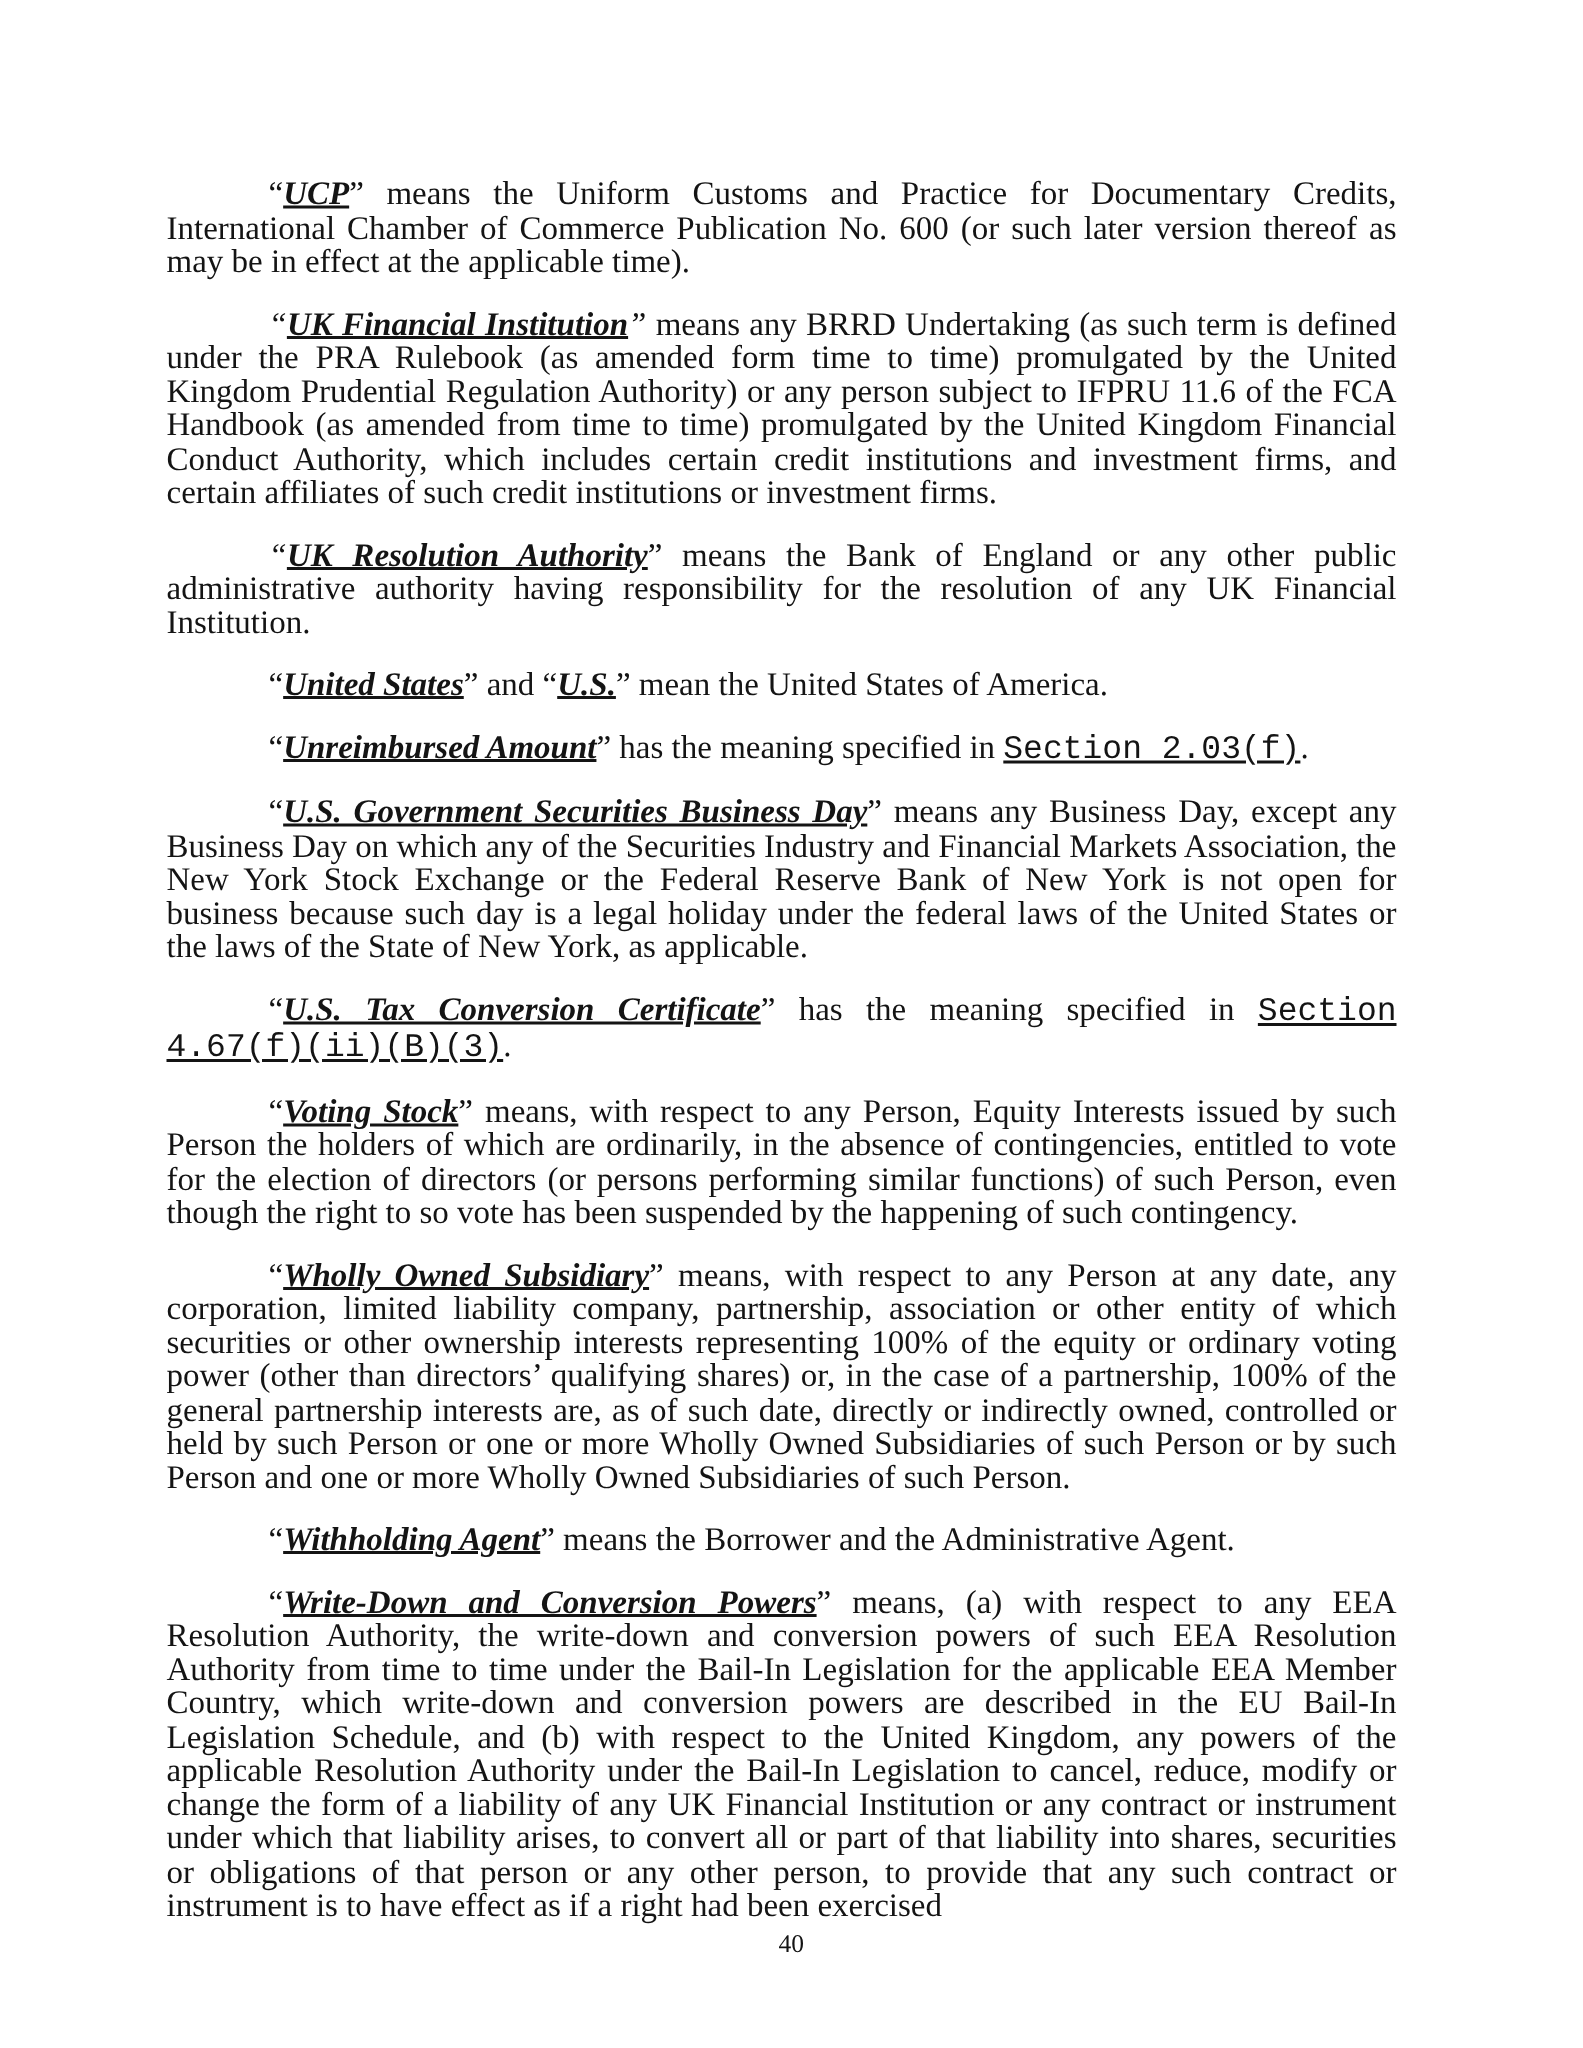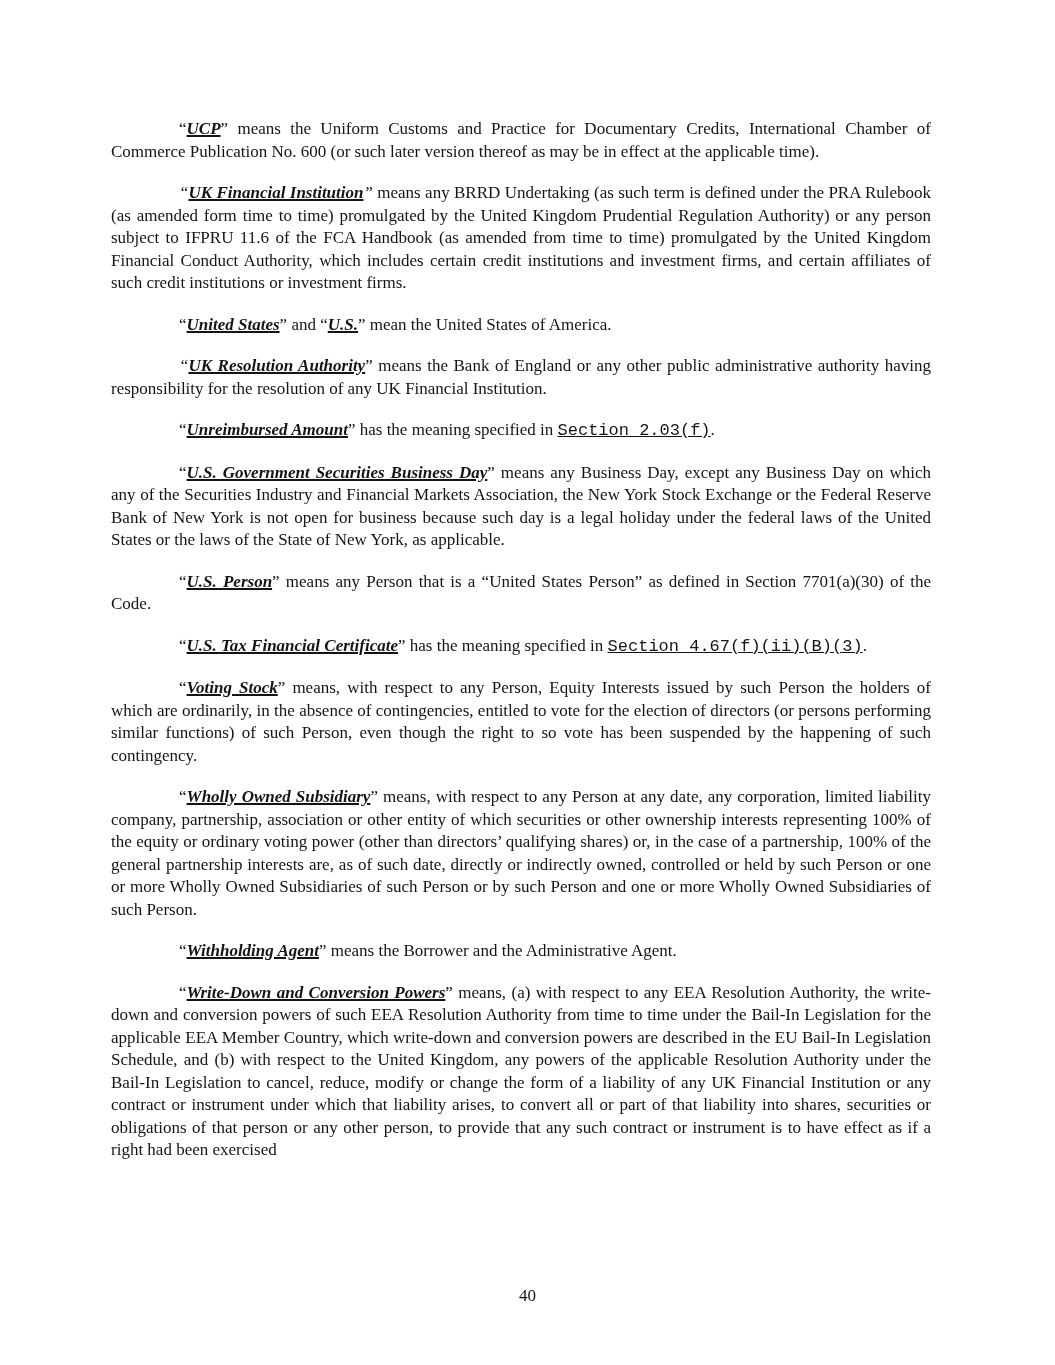--- a/index.html
+++ b/index.html
@@ -19,21 +19,21 @@
   .content {
     position: absolute;
     left: 111px;
     top: 118px;
     width: 820px;
   }
   p.def {
     margin: 0 0 19px 0;
     text-indent: 68px;
     text-align: justify;
-    font-size: 17px;
+    font-size: 22px;
     line-height: 22.5px;
     color: #141414;
   }
   .seg-plain { font-style: normal; font-weight: normal; }
   .seg-term {
     font-weight: bold;
     font-style: italic;
     text-decoration: underline;
     text-decoration-thickness: 1.5px;
   }
@@ -50,25 +50,24 @@
     color: #141414;
   }
 </style>
 </head>
 <body>
 
 <div class="page">
   <div class="content">
       <p class="def"><span class="seg-plain">“</span><span class="seg-term">UCP</span><span class="seg-plain">” means the Uniform Customs and Practice for Documentary Credits, International Chamber of Commerce Publication No. 600 (or such later version thereof as may be in effect at the applicable time).</span></p>
       <p class="def"><span class="seg-iq">“</span><span class="seg-term">UK Financial Institution</span><span class="seg-iq">”</span><span class="seg-plain"> means any BRRD Undertaking (as such term is defined under the PRA Rulebook (as amended form time to time) promulgated by the United Kingdom Prudential Regulation Authority) or any person subject to IFPRU 11.6 of the FCA Handbook (as amended from time to time) promulgated by the United Kingdom Financial Conduct Authority, which includes certain credit institutions and investment firms, and certain affiliates of such credit institutions or investment firms.</span></p>
+      <p class="def"><span class="seg-iq">“</span><span class="seg-term">UK Resolution Authority</span><span class="seg-plain">” means the Bank of England or any other public administrative authority having responsibility for the resolution of any UK Financial Institution.</span></p>
       <p class="def"><span class="seg-plain">“</span><span class="seg-term">United States</span><span class="seg-plain">” and “</span><span class="seg-term">U.S.</span><span class="seg-plain">” mean the United States of America.</span></p>
-      <p class="def"><span class="seg-iq">“</span><span class="seg-term">UK Resolution Authority</span><span class="seg-plain">” means the Bank of England or any other public administrative authority having responsibility for the resolution of any UK Financial Institution.</span></p>
       <p class="def"><span class="seg-plain">“</span><span class="seg-term">Unreimbursed Amount</span><span class="seg-plain">” has the meaning specified in </span><span class="seg-ref">Section 2.03(f)</span><span class="seg-plain">.</span></p>
       <p class="def"><span class="seg-plain">“</span><span class="seg-term">U.S. Government Securities Business Day</span><span class="seg-plain">” means any Business Day, except any Business Day on which any of the Securities Industry and Financial Markets Association, the New York Stock Exchange or the Federal Reserve Bank of New York is not open for business because such day is a legal holiday under the federal laws of the United States or the laws of the State of New York, as applicable.</span></p>
-      <p class="def"><span class="seg-plain">“</span><span class="seg-term">U.S. Person</span><span class="seg-plain">” means any Person that is a “United States Person” as defined in Section 7701(a)(30) of the Code.</span></p>
-      <p class="def"><span class="seg-plain">“</span><span class="seg-term">U.S. Tax Financial Certificate</span><span class="seg-plain">” has the meaning specified in </span><span class="seg-ref">Section 4.67(f)(ii)(B)(3)</span><span class="seg-plain">.</span></p>
+      <p class="def"><span class="seg-plain">“</span><span class="seg-term">U.S. Tax Conversion Certificate</span><span class="seg-plain">” has the meaning specified in </span><span class="seg-ref">Section 4.67(f)(ii)(B)(3)</span><span class="seg-plain">.</span></p>
       <p class="def"><span class="seg-plain">“</span><span class="seg-term">Voting Stock</span><span class="seg-plain">” means, with respect to any Person, Equity Interests issued by such Person the holders of which are ordinarily, in the absence of contingencies, entitled to vote for the election of directors (or persons performing similar functions) of such Person, even though the right to so vote has been suspended by the happening of such contingency.</span></p>
       <p class="def"><span class="seg-plain">“</span><span class="seg-term">Wholly Owned Subsidiary</span><span class="seg-plain">” means, with respect to any Person at any date, any corporation, limited liability company, partnership, association or other entity of which securities or other ownership interests representing 100% of the equity or ordinary voting power (other than directors’ qualifying shares) or, in the case of a partnership, 100% of the general partnership interests are, as of such date, directly or indirectly owned, controlled or held by such Person or one or more Wholly Owned Subsidiaries of such Person or by such Person and one or more Wholly Owned Subsidiaries of such Person.</span></p>
       <p class="def"><span class="seg-plain">“</span><span class="seg-term">Withholding Agent</span><span class="seg-plain">” means the Borrower and the Administrative Agent.</span></p>
       <p class="def"><span class="seg-plain">“</span><span class="seg-term">Write-Down and Conversion Powers</span><span class="seg-plain">” means, (a) with respect to any EEA Resolution Authority, the write-down and conversion powers of such EEA Resolution Authority from time to time under the Bail-In Legislation for the applicable EEA Member Country, which write-down and conversion powers are described in the EU Bail-In Legislation Schedule, and (b) with respect to the United Kingdom, any powers of the applicable Resolution Authority under the Bail-In Legislation to cancel, reduce, modify or change the form of a liability of any UK Financial Institution or any contract or instrument under which that liability arises, to convert all or part of that liability into shares, securities or obligations of that person or any other person, to provide that any such contract or instrument is to have effect as if a right had been exercised</span></p>
     </div>
   <div class="footer">40</div>
 </div>
 
 </body></html>

